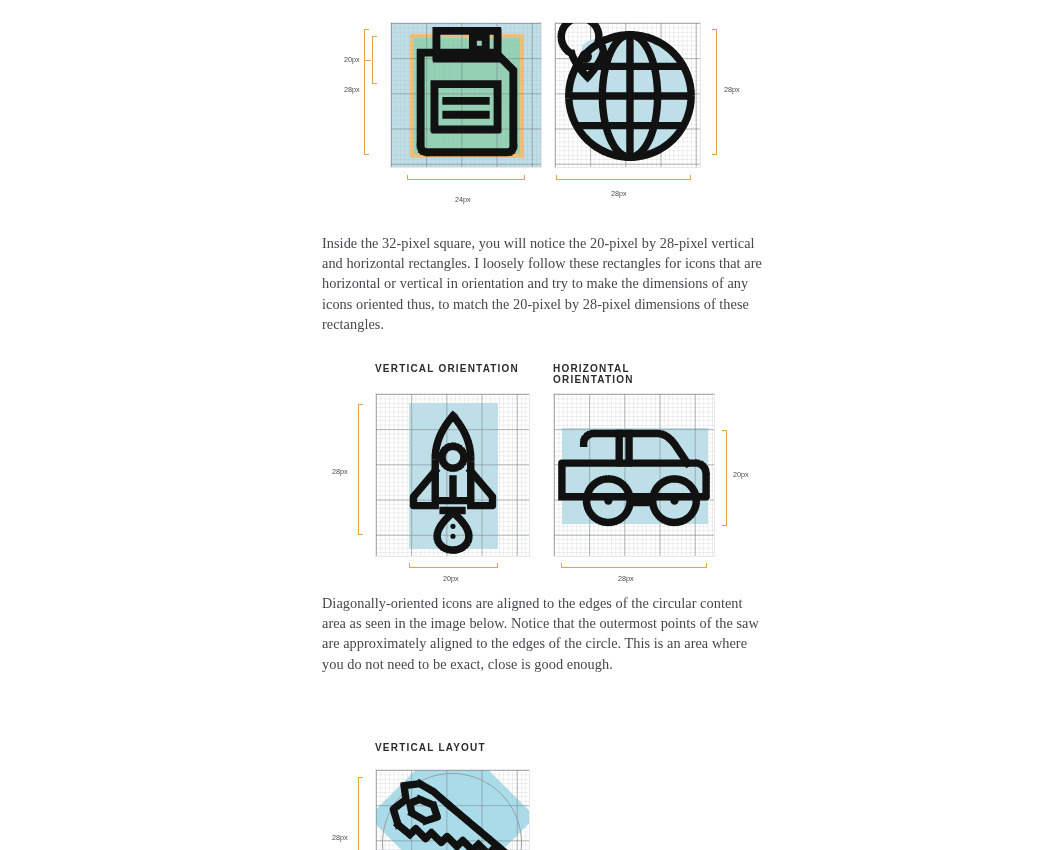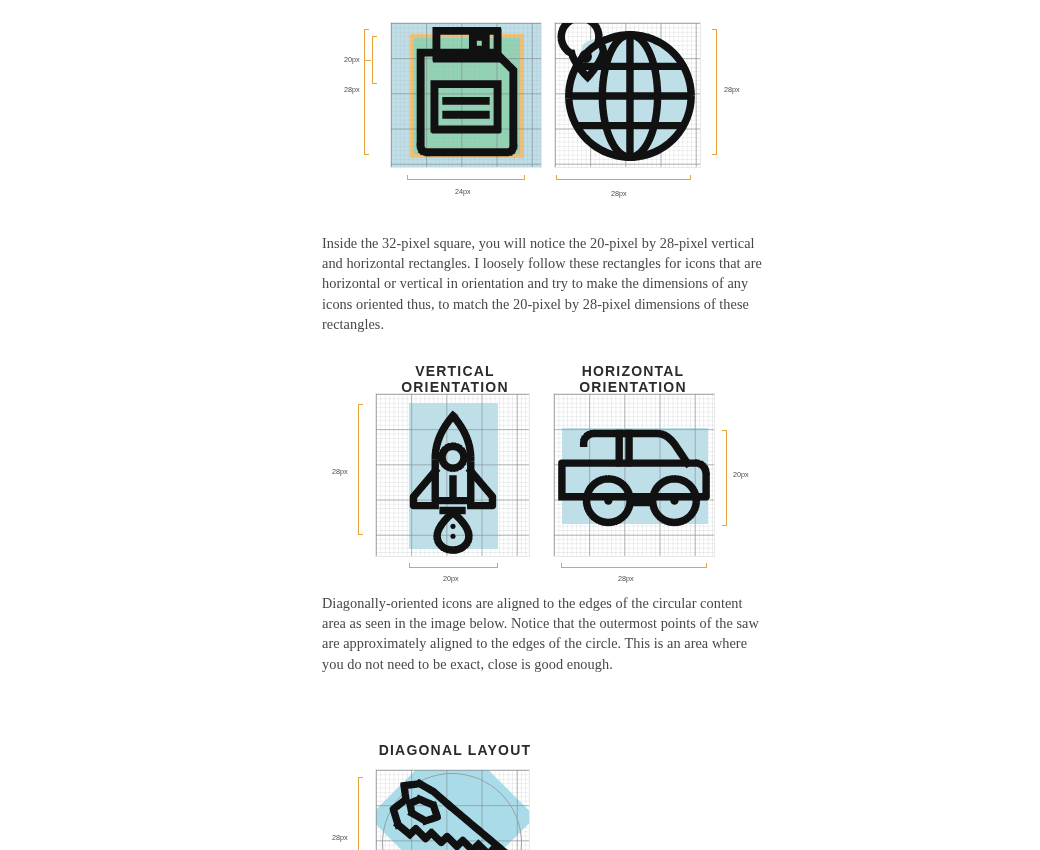--- a/index.html
+++ b/index.html
@@ -29,25 +29,24 @@
     line-height: 20.2px;
     color: #44484b;
     letter-spacing: 0.05px;
   }
   #para-1 { top: 218px; }
   #para-2 { top: 578px; }
 
   
   .section-label {
     position: absolute;
-    font-size: 14px;
+    font-size: 10px;
     font-weight: bold;
     letter-spacing: 1.2px;
     color: #2b2b2b;
-    text-align: center;
     font-family: "Liberation Sans", sans-serif;
   }
 
   
   .measure {
     position: absolute;
     font-size: 7.2px;
     color: #4a4a4a;
     font-family: "Liberation Sans", sans-serif;
     white-space: nowrap;
@@ -179,21 +178,21 @@
 
     <div class="brk-v" style="left:372px; top:21px; height:48px;"></div>
 
     <div class="measure" style="left:344px; top:70px;">28px</div>
     <div class="brk-v" style="left:364px; top:14px; height:126px;"></div>
 
     <div class="brk-v flip" style="left:712px; top:14px; height:126px;"></div>
     <div class="measure" style="left:724px; top:70px;">28px</div>
 
     <div class="brk-h" style="left:407px; top:160px; width:118px;"></div>
-    <div class="measure" style="left:455px; top:172px;">24px</div>
+    <div class="measure" style="left:455px; top:180px;">24px</div>
 
     <div class="brk-h" style="left:556px; top:160px; width:135px;"></div>
     <div class="measure" style="left:611px; top:174px;">28px</div>
   </div>
 
   <div class="para" id="para-1">Inside the 32-pixel square, you will notice the 20-pixel by 28-pixel vertical and horizontal rectangles. I loosely follow these rectangles for icons that are horizontal or vertical in orientation and try to make the dimensions of any icons oriented thus, to match the 20-pixel by 28-pixel dimensions of these rectangles.</div>
 
   <div>
 
     <div class="section-label" style="left:375px; top:348px; width:160px;">VERTICAL ORIENTATION</div>
@@ -251,21 +250,21 @@
     <div class="measure" style="left:443px; top:559px;">20px</div>
 
     <div class="brk-h" style="left:561px; top:548px; width:146px;"></div>
     <div class="measure" style="left:618px; top:559px;">28px</div>
   </div>
 
   <div class="para" id="para-2">Diagonally-oriented icons are aligned to the edges of the circular content area as seen in the image below. Notice that the outermost points of the saw are approximately aligned to the edges of the circle. This is an area where you do not need to be exact, close is good enough.</div>
 
   <div>
 
-    <div class="section-label" style="left:375px; top:727px; width:160px;">DIAGONAL LAYOUT</div>
+    <div class="section-label" style="left:375px; top:727px; width:160px;">VERTICAL LAYOUT</div>
 
     <div class="artboard" style="left:375px; top:754px; width:155px; height:96px; overflow:hidden;">
       <div class="fine-grid"></div>
       <div class="diamond" style="left:17px; top:-12px; width:118px; height:118px;"></div>
       <div class="major-grid"></div>
       <div class="circle-guide" style="left:6px; top:3px; width:140px; height:140px;"></div>
       <div class="icon-layer">
         <svg viewBox="0 0 155 96" xmlns="http://www.w3.org/2000/svg">
           <g fill="none" stroke="#111111" stroke-width="7.5" stroke-linecap="square" stroke-linejoin="round" stroke-dasharray="3.2 2.1">
             <path d="M22 56 L17 40 L30 30 L28 16 L44 14 L58 22 L74 36"></path>

